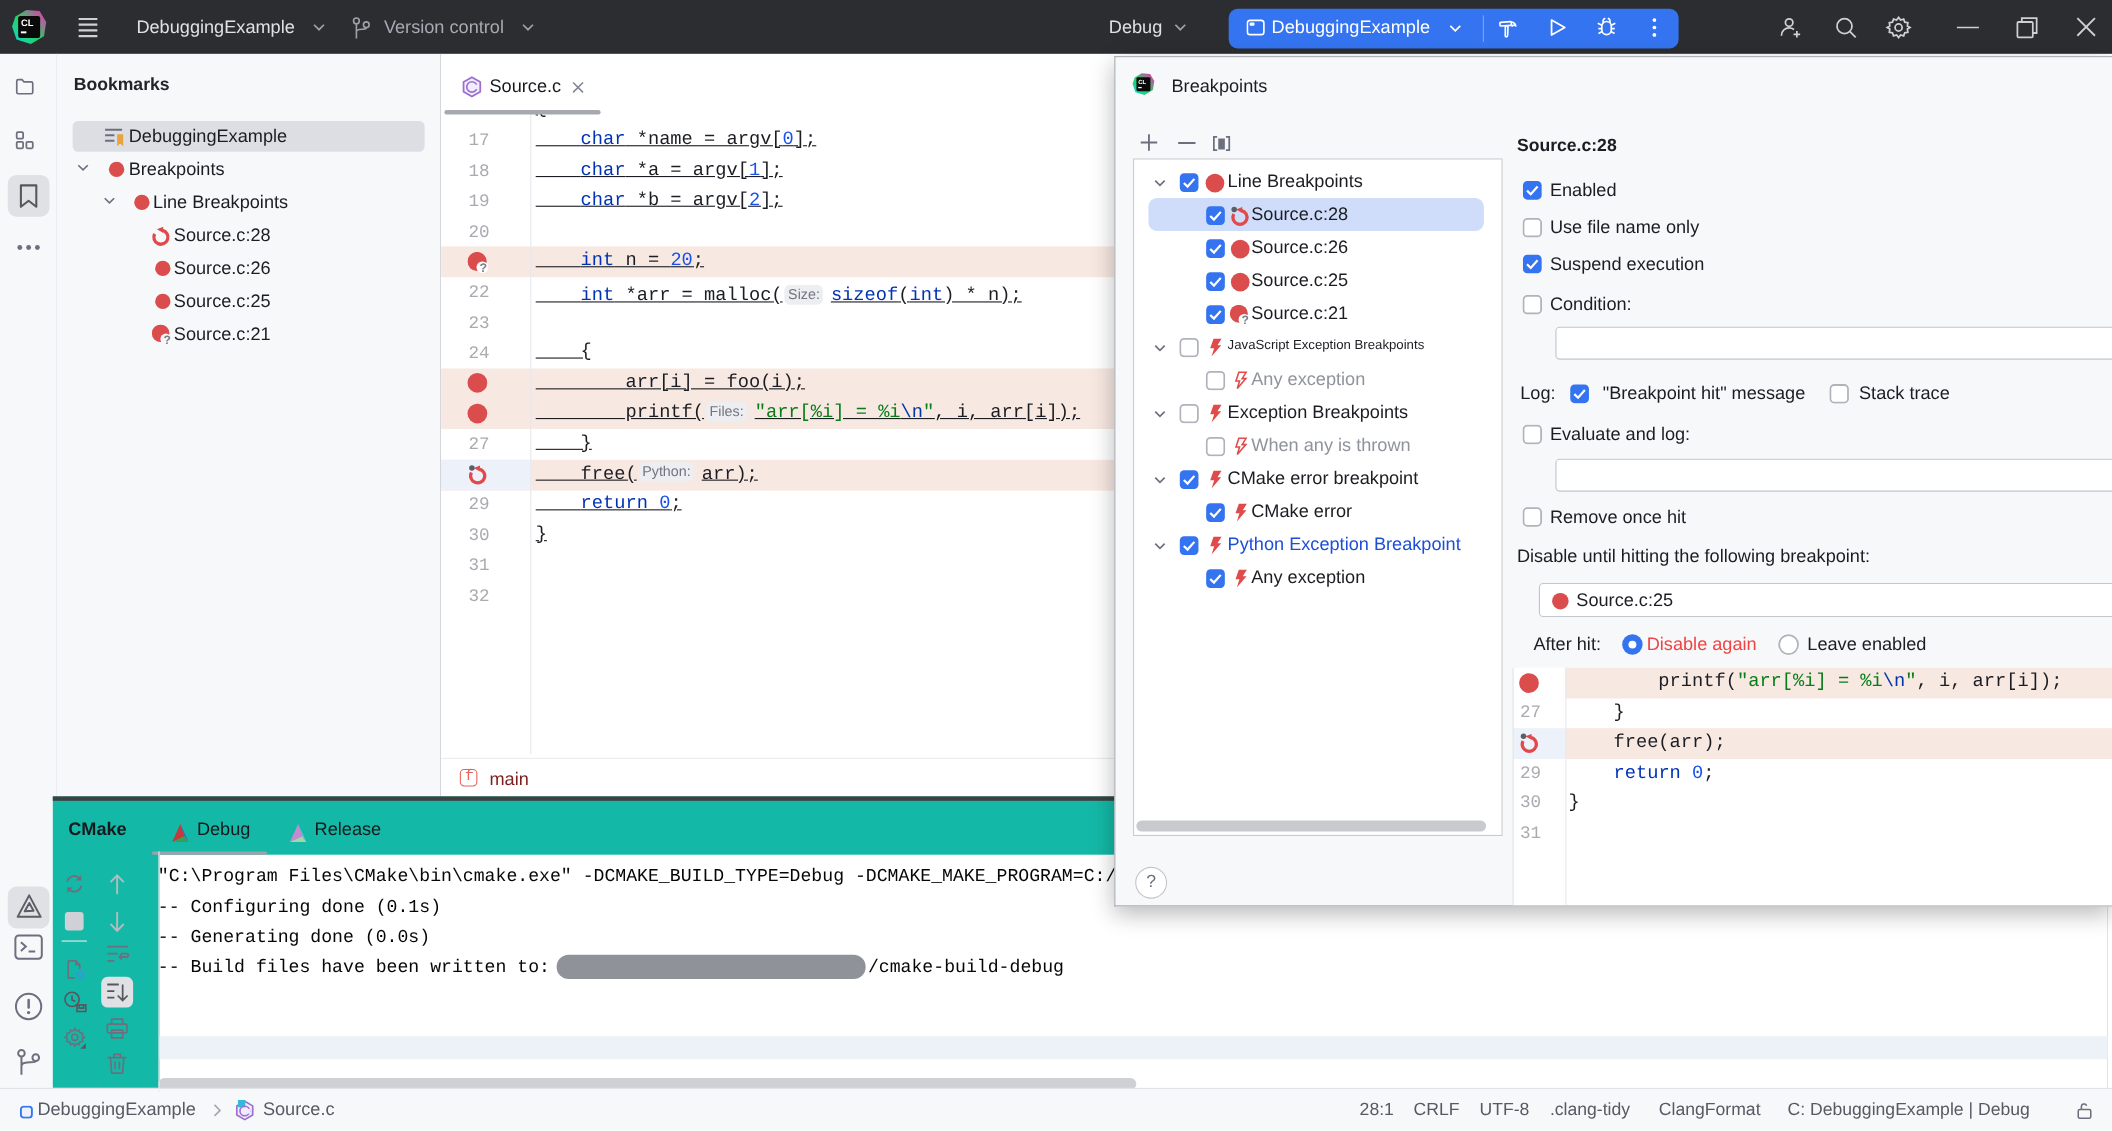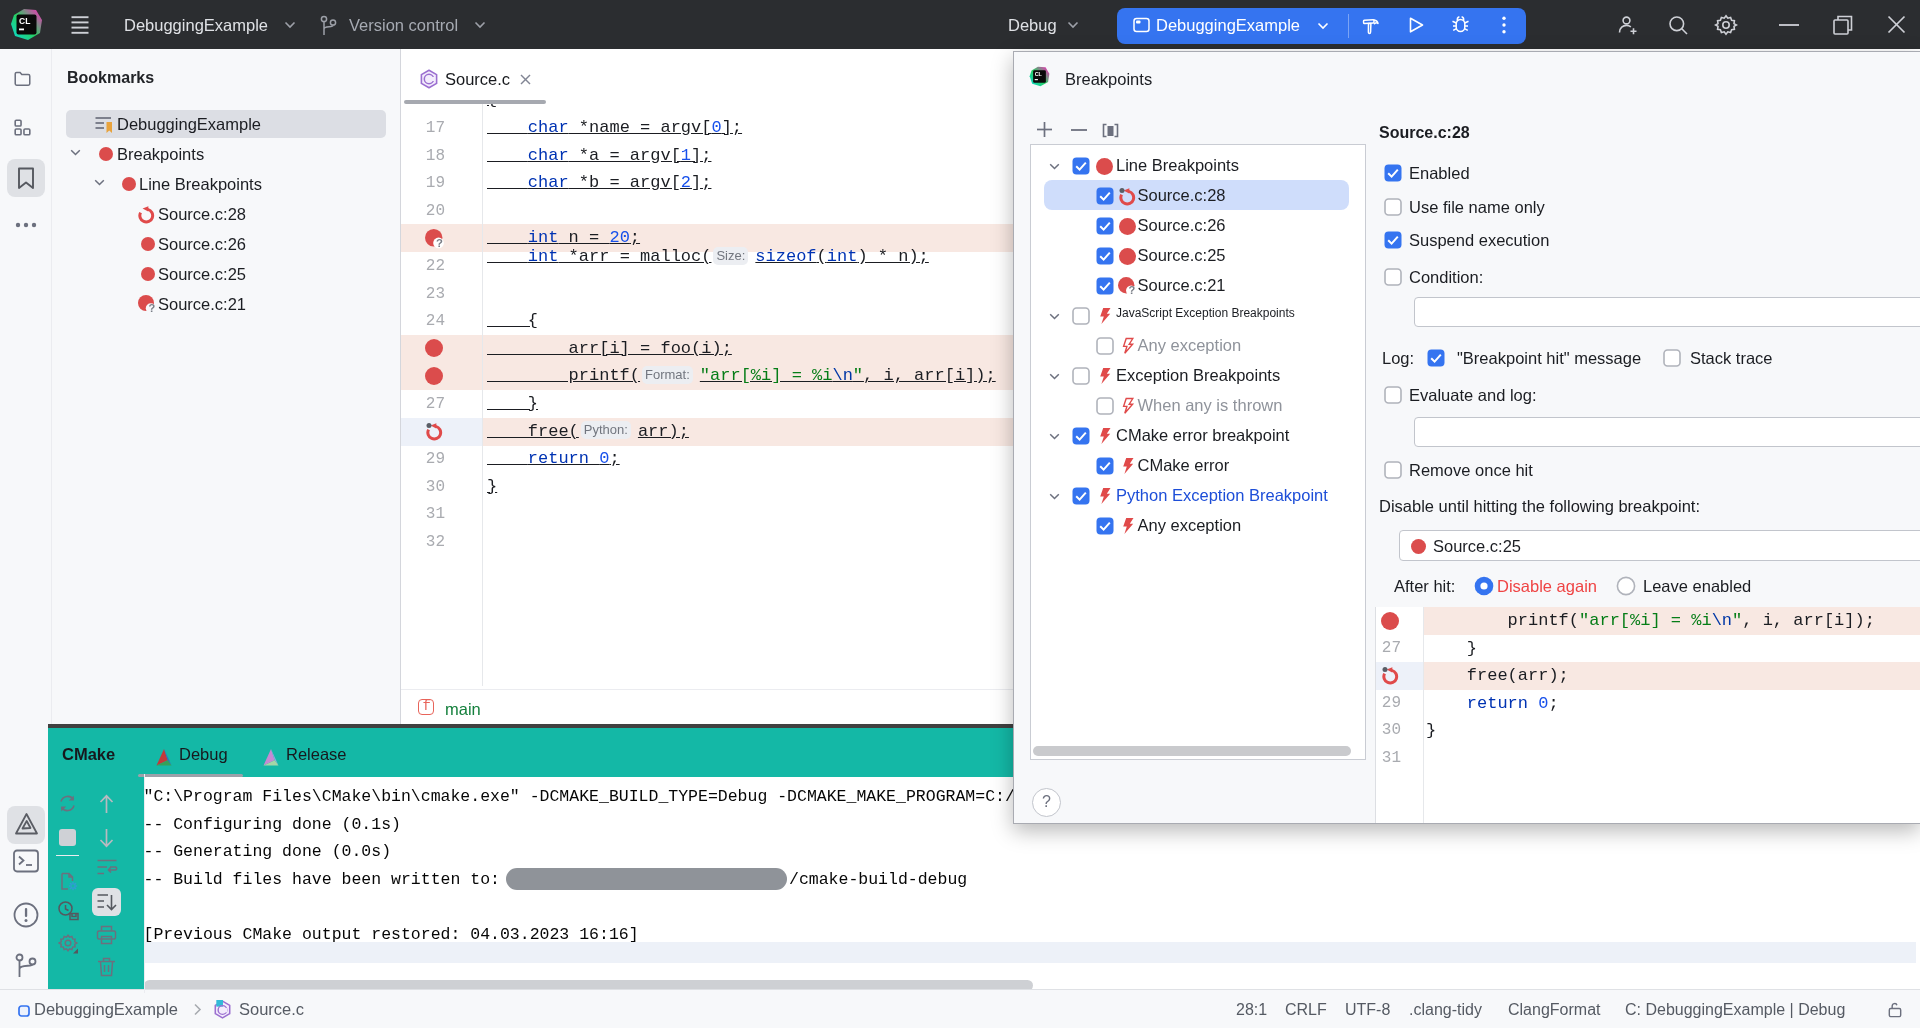--- a/index.html
+++ b/index.html
@@ -290,24 +290,24 @@
         <path d="M10.8 4.4 A6.4 6.4 0 1 1 3.6 7.6" fill="none" stroke="#e04a4a" stroke-width="3"></path>
         <path d="M5.6 3.4 L11.4 1.2 L11.2 6.6 Z" fill="#e04a4a"></path>
         <circle cx="4" cy="3.4" r="2.5" fill="#5a5e66"></circle>
       </svg>
 
       <div class="code" style="left:86px;top:37.4px">{</div>
       <div class="code" style="left:86px;top:65px">    <span class="kw">char</span> *name = argv[<span class="num">0</span>];</div>
       <div class="code" style="left:86px;top:92.6px">    <span class="kw">char</span> *a = argv[<span class="num">1</span>];</div>
       <div class="code" style="left:86px;top:120.2px">    <span class="kw">char</span> *b = argv[<span class="num">2</span>];</div>
       <div class="code" style="left:86px;top:175.4px">    <span class="kw">int</span> n = <span class="num">20</span>;</div>
-      <div class="code" style="left:86px;top:194px">    <span class="kw">int</span> *arr = malloc(<span class="inlay">Size:</span><span class="kw">sizeof</span>(<span class="kw">int</span>) * n);</div>
+      <div class="code" style="left:86px;top:207px">    <span class="kw">int</span> *arr = malloc(<span class="inlay">Size:</span><span class="kw">sizeof</span>(<span class="kw">int</span>) * n);</div>
       <div class="code" style="left:86px;top:258.2px">    {</div>
       <div class="code" style="left:86px;top:285.8px">        arr[i] = foo(i);</div>
-      <div class="code" style="left:86px;top:313.4px">        printf(<span class="inlay">Format:</span><span class="str">"arr[%i] = %i<span class="esc">\n</span>"</span>, i, arr[i]);</div>
+      <div class="code" style="left:86px;top:313.4px">        printf(<span class="inlay">Files:</span><span class="str">"arr[%i] = %i<span class="esc">\n</span>"</span>, i, arr[i]);</div>
       <div class="code" style="left:86px;top:341px">    }</div>
       <div class="code" style="left:86px;top:368.6px">    free(<span class="inlay">Python:</span>arr);</div>
       <div class="code" style="left:86px;top:396.2px">    <span class="kw">return</span> <span class="num">0</span>;</div>
       <div class="code" style="left:86px;top:423.8px">}</div>
     </div>
 
     <div class="abs" style="left:0;top:0;width:1519px;height:52px;background:#fff"></div>
     <svg class="abs" style="left:18px;top:20px" width="20" height="20" viewBox="0 0 20 20">
       <path d="M10 1.2 L17.6 5.6 L17.6 14.4 L10 18.8 L2.4 14.4 L2.4 5.6 Z" fill="#f3ecfc" stroke="#9b6fd0" stroke-width="1.6" stroke-linejoin="round"></path>
       <circle cx="10" cy="10" r="4.7" fill="none" stroke="#9b6fd0" stroke-width="1.5"></circle>
@@ -318,21 +318,21 @@
       <g stroke="#818594" stroke-width="1.4">
         <line x1="2" y1="2" x2="11" y2="11"></line>
         <line x1="11" y1="2" x2="2" y2="11"></line>
       </g>
     </svg>
     <div class="abs" style="left:3px;top:51px;width:142px;height:4px;border-radius:2px;background:#a6a9b0"></div>
 
     <div class="abs" style="left:0;top:640px;width:1519px;height:35px;background:#fff;border-top:1px solid #ebecf0"></div>
     <span class="abs" style="left:17px;top:650px;width:16px;height:16px;border:1.5px solid #e8645a;border-radius:4px"></span>
     <span class="abs" style="left:21.5px;top:649px;color:#e8645a;font-size:14px;font-family:'Liberation Mono',monospace">f</span>
-    <span class="abs" style="left:44px;top:651px;font-size:16.5px;color:#15803d">main</span>
+    <span class="abs" style="left:44px;top:651px;font-size:16.5px;color:#7f1d1d">main</span>
   </div>
   <div id="bottom">
     <span class="abs" style="left:14px;top:17px;font-weight:bold;font-size:16.5px;color:#17191d">CMake</span>
     <svg class="abs" style="left:106px;top:20px" width="20" height="19" viewBox="0 0 20 19">
       <path d="M10 1 L13.7 12.3 L2.5 17.5 Z" fill="#c23a3a"></path>
       <path d="M10 1 L17.5 17.5 L13.7 12.3 Z" fill="#3a66c2"></path>
       <path d="M2.5 17.5 L17.5 17.5 L13.7 12.3 Z" fill="#35a05a"></path>
     </svg>
     <span class="abs" style="left:131px;top:17px;font-size:16.5px;color:#17191d">Debug</span>
     <div class="abs" style="left:90px;top:46px;width:105px;height:3px;border-radius:2px;background:#9ca1aa;z-index:3"></div>
@@ -416,21 +416,20 @@
       </g>
     </svg>
 
     <div class="abs" style="left:97px;top:49px;width:1771px;height:216px;background:#fff"></div>
     <div class="conline" style="left:95.5px;top:55px">"C:\Program Files\CMake\bin\cmake.exe" -DCMAKE_BUILD_TYPE=Debug -DCMAKE_MAKE_PROGRAM=C:/Users/dev/AppData/Local/JetBrains/CLion/bin/ninja.exe -G Ninja -S</div>
     <div class="conline" style="left:95.5px;top:82.5px">-- Configuring done (0.1s)</div>
     <div class="conline" style="left:95.5px;top:110px">-- Generating done (0.0s)</div>
     <div class="conline" style="left:95.5px;top:137.5px">-- Build files have been written to:</div>
     <div class="abs" style="left:458px;top:140px;width:281px;height:22px;border-radius:11px;background:#8f9399;z-index:2"></div>
     <div class="conline" style="left:741px;top:137.5px">/cmake-build-debug</div>
-    <div class="conline" style="left:95.5px;top:192.5px">[Previous CMake output restored: 04.03.2023 16:16]</div>
     <div class="abs" style="left:97px;top:214px;width:1771px;height:21px;background:#edf1f8"></div>
     <div class="abs" style="left:96px;top:252px;width:889px;height:11px;border-radius:6px;background:#ced0d4"></div>
   </div>
   <div id="sbbg"></div>
   <div id="statusbar">
     <svg class="abs" style="left:18px;top:1005px" width="12" height="12" viewBox="0 0 12 12">
       <rect x="1" y="1" width="10" height="10" rx="2.5" fill="#edf2fd" stroke="#3574f0" stroke-width="1.7"></rect>
     </svg>
     <span class="abs" style="left:34px;top:1000px">DebuggingExample</span>
     <svg class="abs" style="left:193px;top:1003px" width="9" height="13" viewBox="0 0 9 13">

